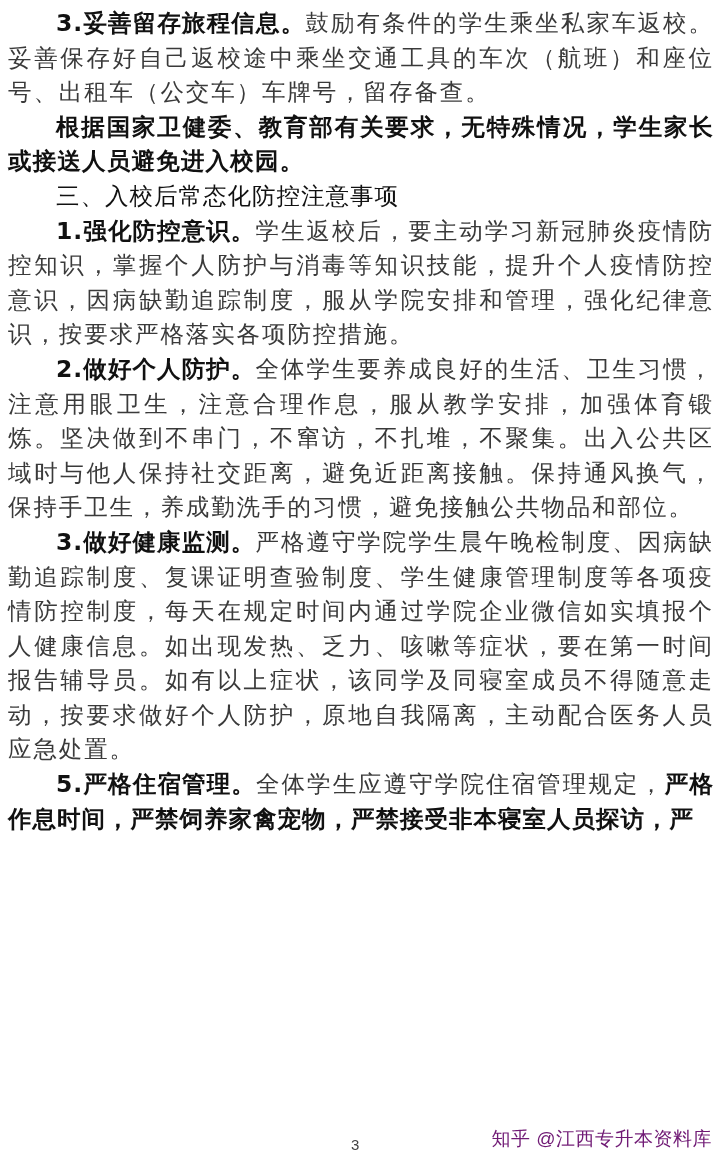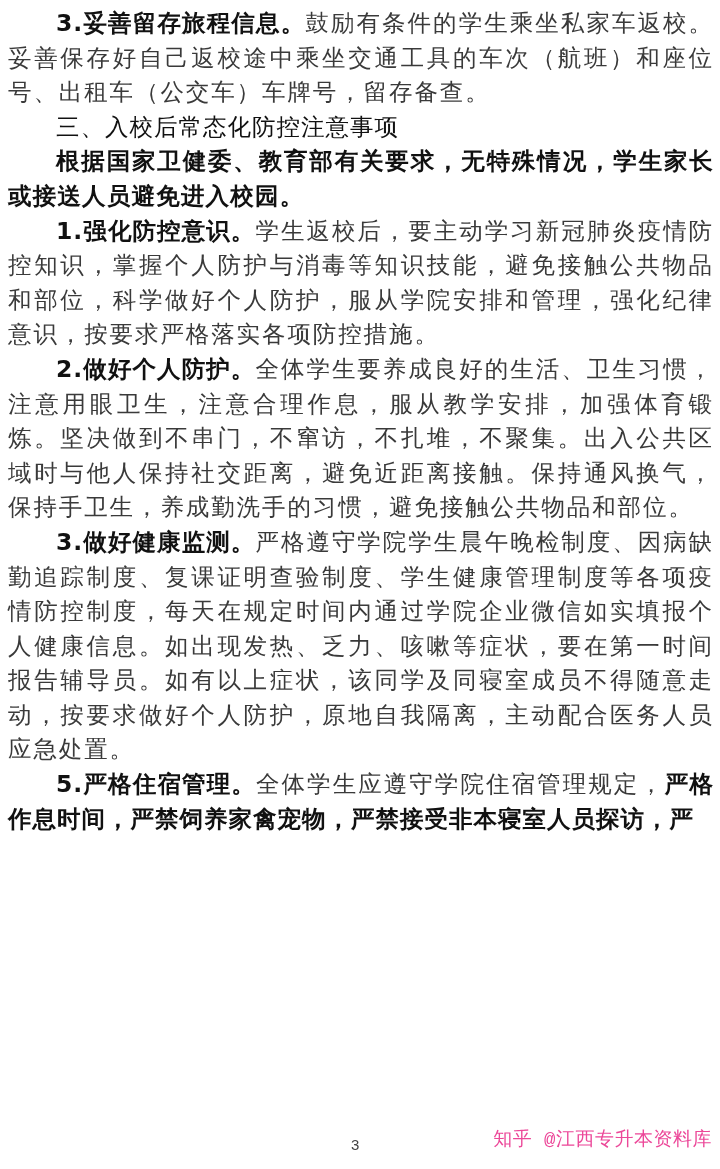--- a/index.html
+++ b/index.html
@@ -7,35 +7,35 @@
          font-family:"DejaVu Serif","Liberation Serif",serif; color:#2a2a2a; }
   .page { position:absolute; left:8px; top:6px; width:706px; }
   .para { font-size:23.5px; line-height:34.6px; letter-spacing:1.9px; margin:0; text-align:justify; text-align-last:left; }
   .indent { text-indent:48px; }
   .b { font-weight:bold; color:#111; font-family:"DejaVu Sans","Liberation Sans",sans-serif; letter-spacing:1px; }
   .body-text { color:#3a3a3a; }
   .bold-para { font-weight:bold; color:#111; font-family:"DejaVu Sans","Liberation Sans",sans-serif; letter-spacing:1.2px; }
   .heading { color:#111; font-family:"DejaVu Sans","Liberation Sans",sans-serif; letter-spacing:1px; }
   .page-number { position:absolute; left:351px; top:1136px; font-size:15px; color:#444;
                  font-family:"Liberation Sans",sans-serif; }
-  .watermark { position:absolute; right:8px; top:1126px; font-size:19px; color:#ec4899;
-               font-family:Liberation Mono, monospace; letter-spacing:0.5px;text-align:right; }
+  .watermark { position:absolute; right:8px; top:1126px; font-size:19px; color:#701a75;
+               font-family:Liberation Sans, sans-serif; letter-spacing:0.5px;text-align:right; }
 </style>
 </head>
 <body>
 
 <div class="page">
   <p class="para indent"><span class="b">3.妥善留存旅程信息。</span><span class="body-text">鼓励有条件的学生乘坐私家车返校。妥善保存好自己返校途中乘坐交通工具的车次（航班）和座位号、出租车（公交车）车牌号，留存备查。</span></p>
 
 
+  <p class="para indent bold-para">根据国家卫健委、教育部有关要求，无特殊情况，学生家长或接送人员避免进入校园。</p>
+
   <p class="para indent heading">三、入校后常态化防控注意事项</p>
 
-  <p class="para indent bold-para">根据国家卫健委、教育部有关要求，无特殊情况，学生家长或接送人员避免进入校园。</p>
-
-  <p class="para indent"><span class="b">1.强化防控意识。</span><span class="body-text">学生返校后，要主动学习新冠肺炎疫情防控知识，掌握个人防护与消毒等知识技能，避免接触公共物品和部位，科学做好个人防护，服从学院安排和管理，强化纪律意识，按要求严格落实各项防控措施。</span></p>
+  <p class="para indent"><span class="b">1.强化防控意识。</span><span class="body-text">学生返校后，要主动学习新冠肺炎疫情防控知识，掌握个人防护与消毒等知识技能，提升个人疫情防控意识，因病缺勤追踪制度，服从学院安排和管理，强化纪律意识，按要求严格落实各项防控措施。</span></p>
 
   <p class="para indent"><span class="b">2.做好个人防护。</span><span class="body-text">全体学生要养成良好的生活、卫生习惯，注意用眼卫生，注意合理作息，服从教学安排，加强体育锻炼。坚决做到不串门，不窜访，不扎堆，不聚集。出入公共区域时与他人保持社交距离，避免近距离接触。保持通风换气，保持手卫生，养成勤洗手的习惯，避免接触公共物品和部位。</span></p>
 
   <p class="para indent"><span class="b">3.做好健康监测。</span><span class="body-text">严格遵守学院学生晨午晚检制度、因病缺勤追踪制度、复课证明查验制度、学生健康管理制度等各项疫情防控制度，每天在规定时间内通过学院企业微信如实填报个人健康信息。如出现发热、乏力、咳嗽等症状，要在第一时间报告辅导员。如有以上症状，该同学及同寝室成员不得随意走动，按要求做好个人防护，原地自我隔离，主动配合医务人员应急处置。</span></p>
 
 
   <p class="para indent"><span class="b">5.严格住宿管理。</span><span class="body-text">全体学生应遵守学院住宿管理规定，</span><span class="b">严格作息时间，严禁饲养家禽宠物，严禁接受非本寝室人员探访，严</span></p>
 </div>
 
 <div class="page-number">3</div>

